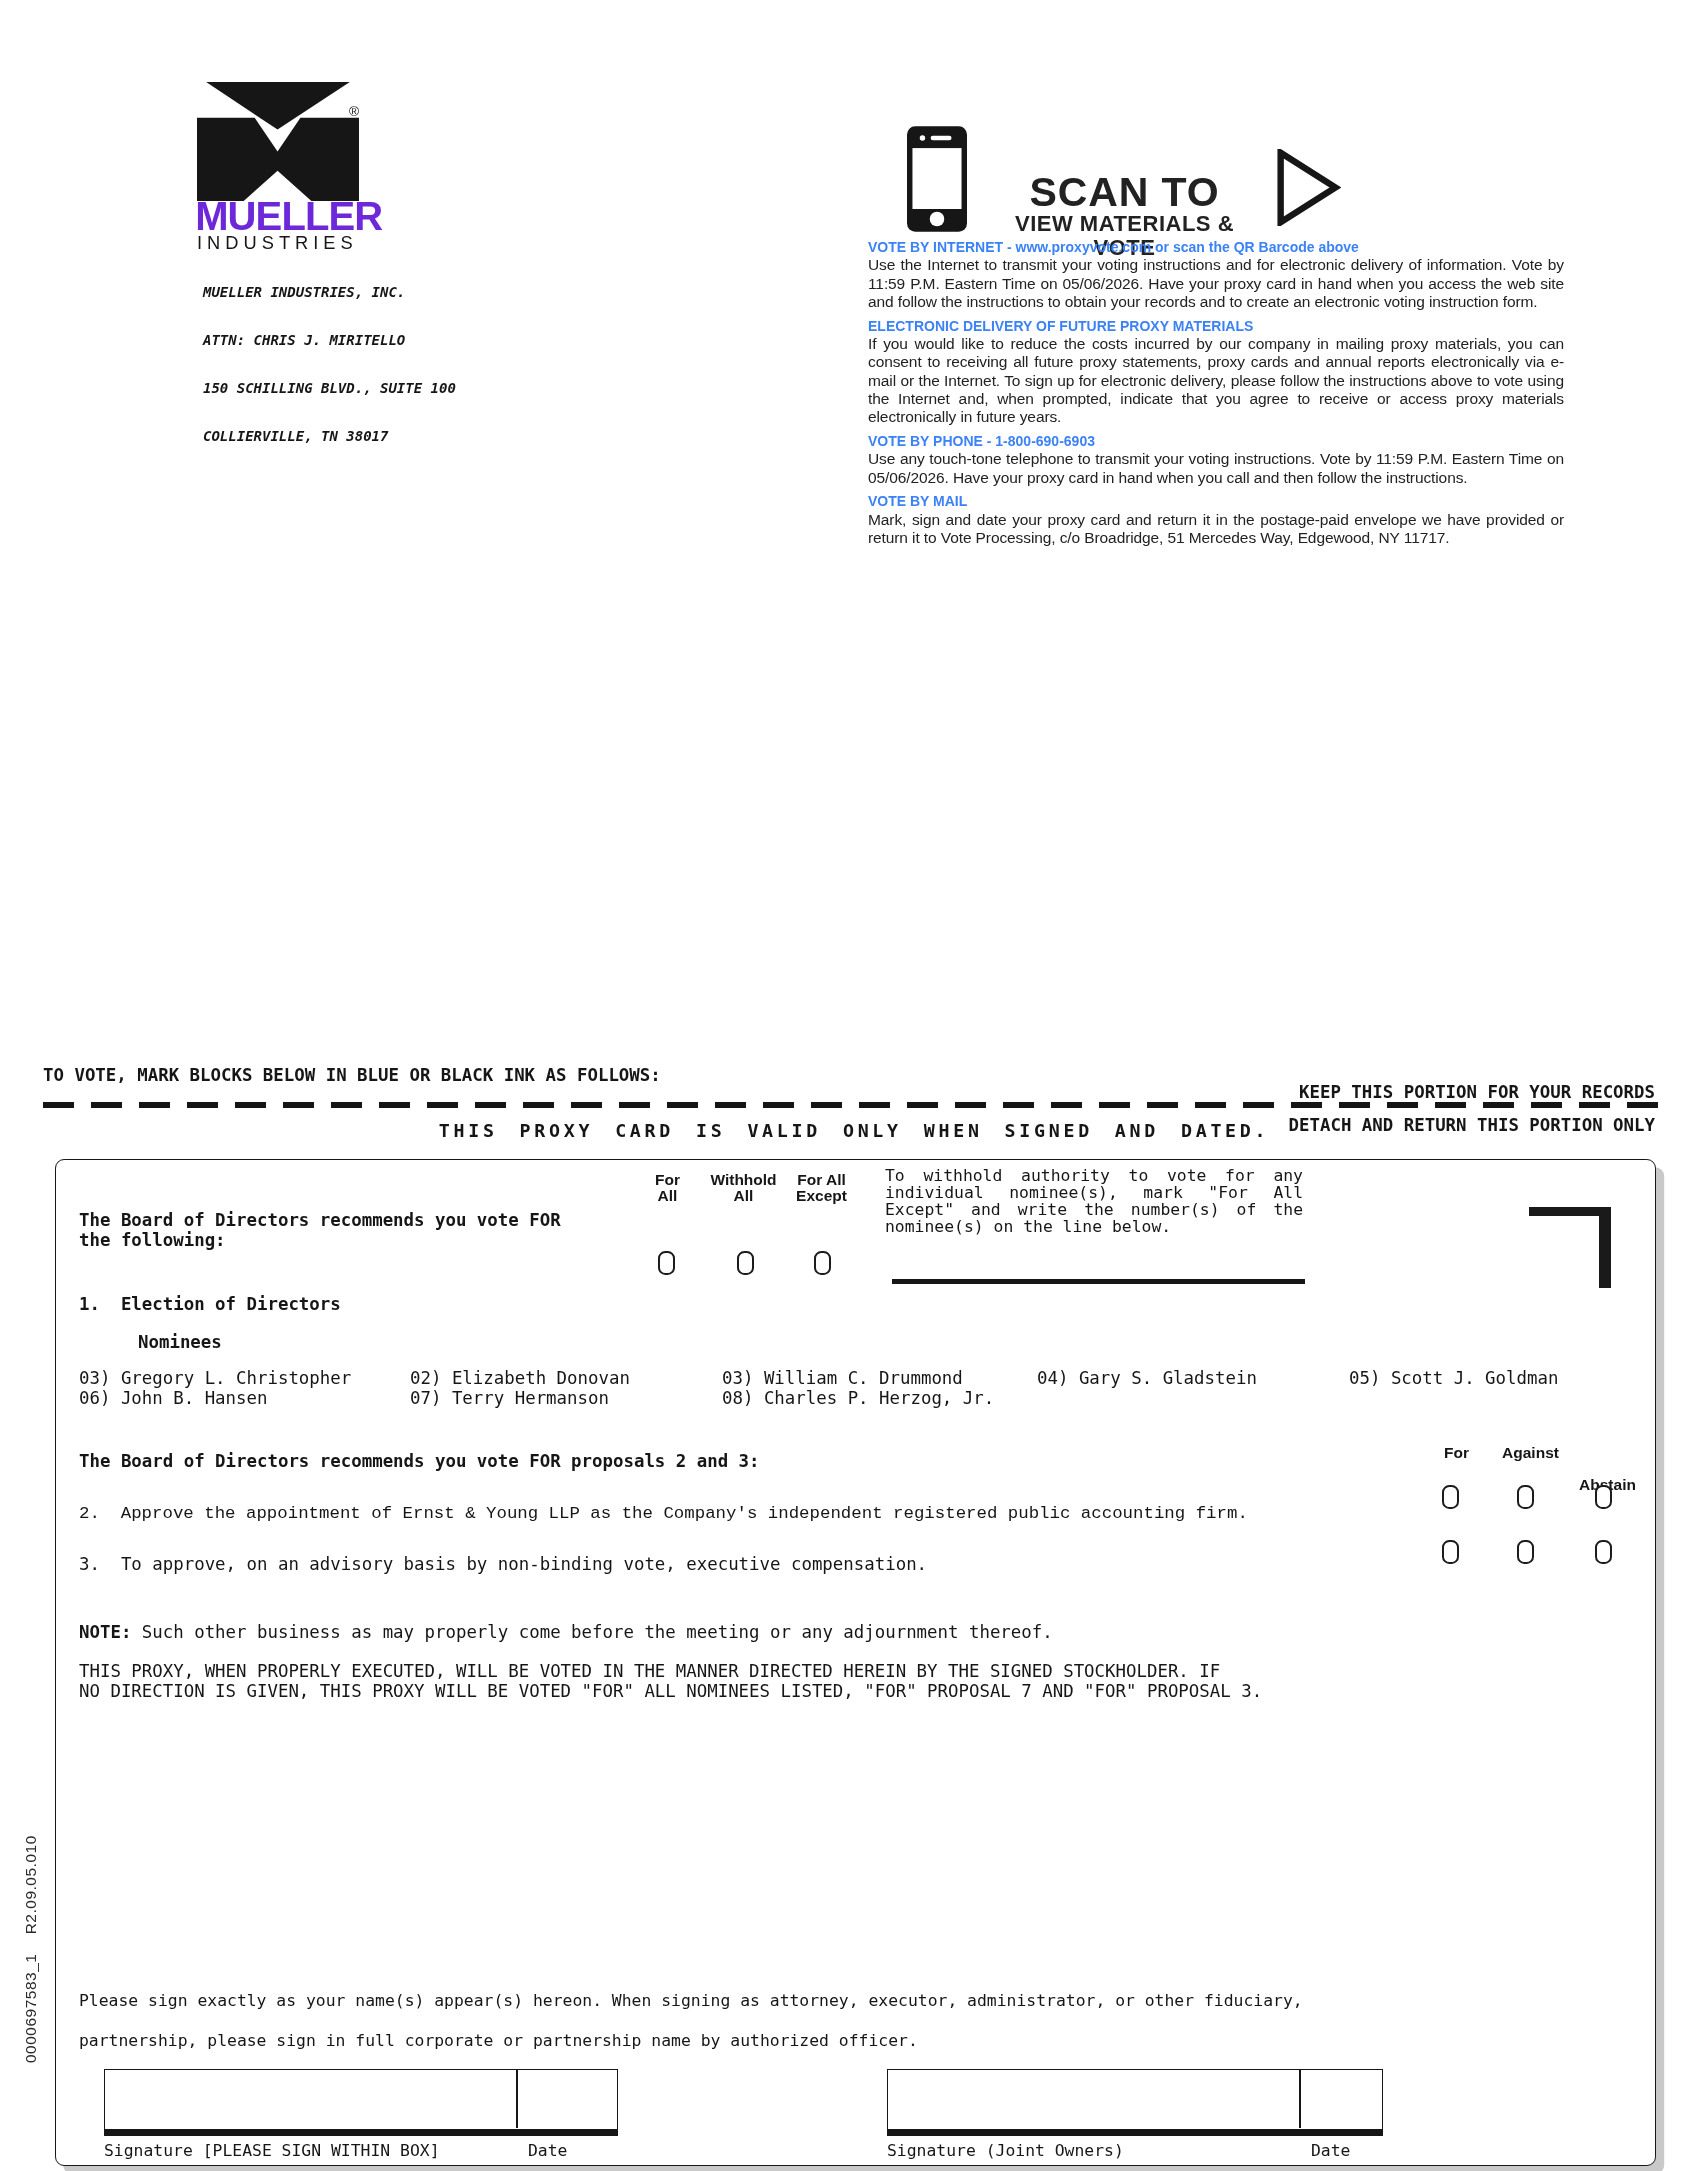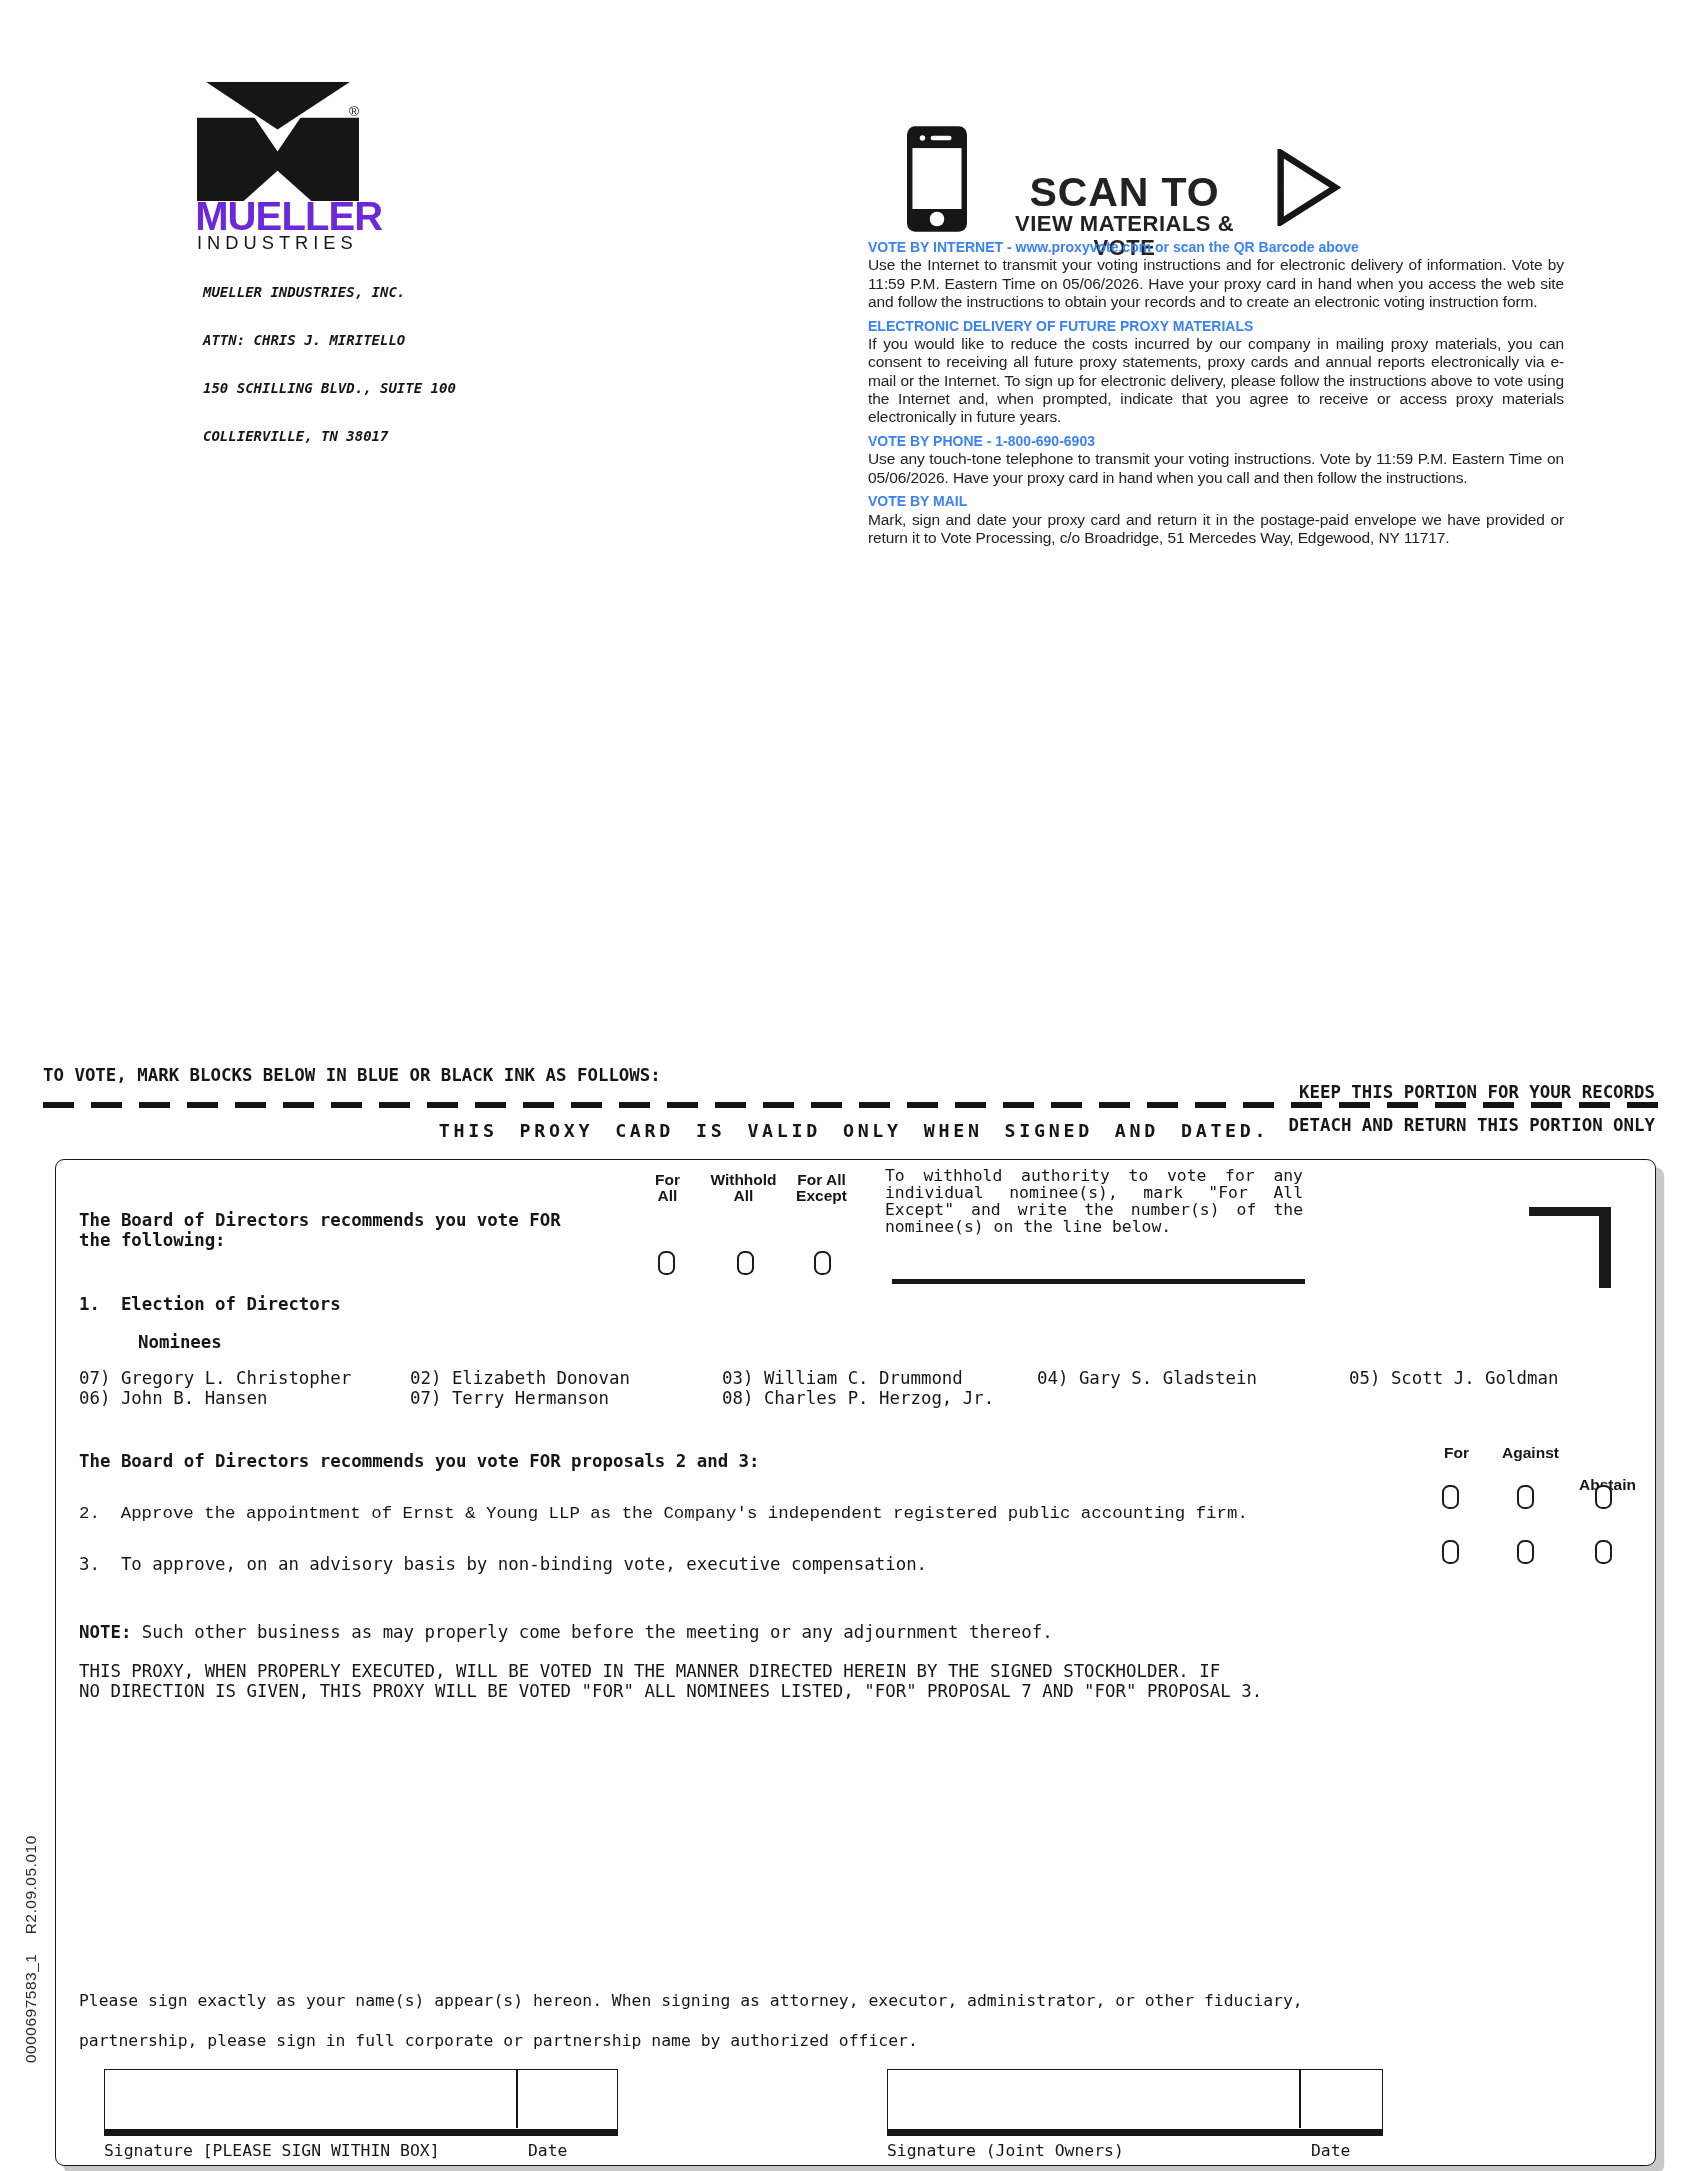--- a/index.html
+++ b/index.html
@@ -155,21 +155,21 @@
       <div>nominee(s) on the line below.</div>
     </div>
     <div class="abs wline"></div>
 
     <div class="abs cornbar-h"></div>
     <div class="abs cornbar-v"></div>
 
     <div class="abs mono monob" style="left:23px;top:134px;">1.  Election of Directors</div>
     <div class="abs mono monob" style="left:82px;top:172px;">Nominees</div>
 
-    <span class="abs mono" style="left:23px;top:208px;">07) Gregory L. Christopher</span>
+    <span class="abs mono" style="left:23px;top:208px;">03) Gregory L. Christopher</span>
     <span class="abs mono" style="left:354px;top:208px;">02) Elizabeth Donovan</span>
     <span class="abs mono" style="left:666px;top:208px;">03) William C. Drummond</span>
     <span class="abs mono" style="left:981px;top:208px;">04) Gary S. Gladstein</span>
     <span class="abs mono" style="left:1293px;top:208px;">05) Scott J. Goldman</span>
     <span class="abs mono" style="left:23px;top:228px;">06) John B. Hansen</span>
     <span class="abs mono" style="left:354px;top:228px;">07) Terry Hermanson</span>
     <span class="abs mono" style="left:666px;top:228px;">08) Charles P. Herzog, Jr.</span>
 
     <div class="abs mono monob" style="left:23px;top:291px;">The Board of Directors recommends you vote FOR proposals 2 and 3:</div>
 

